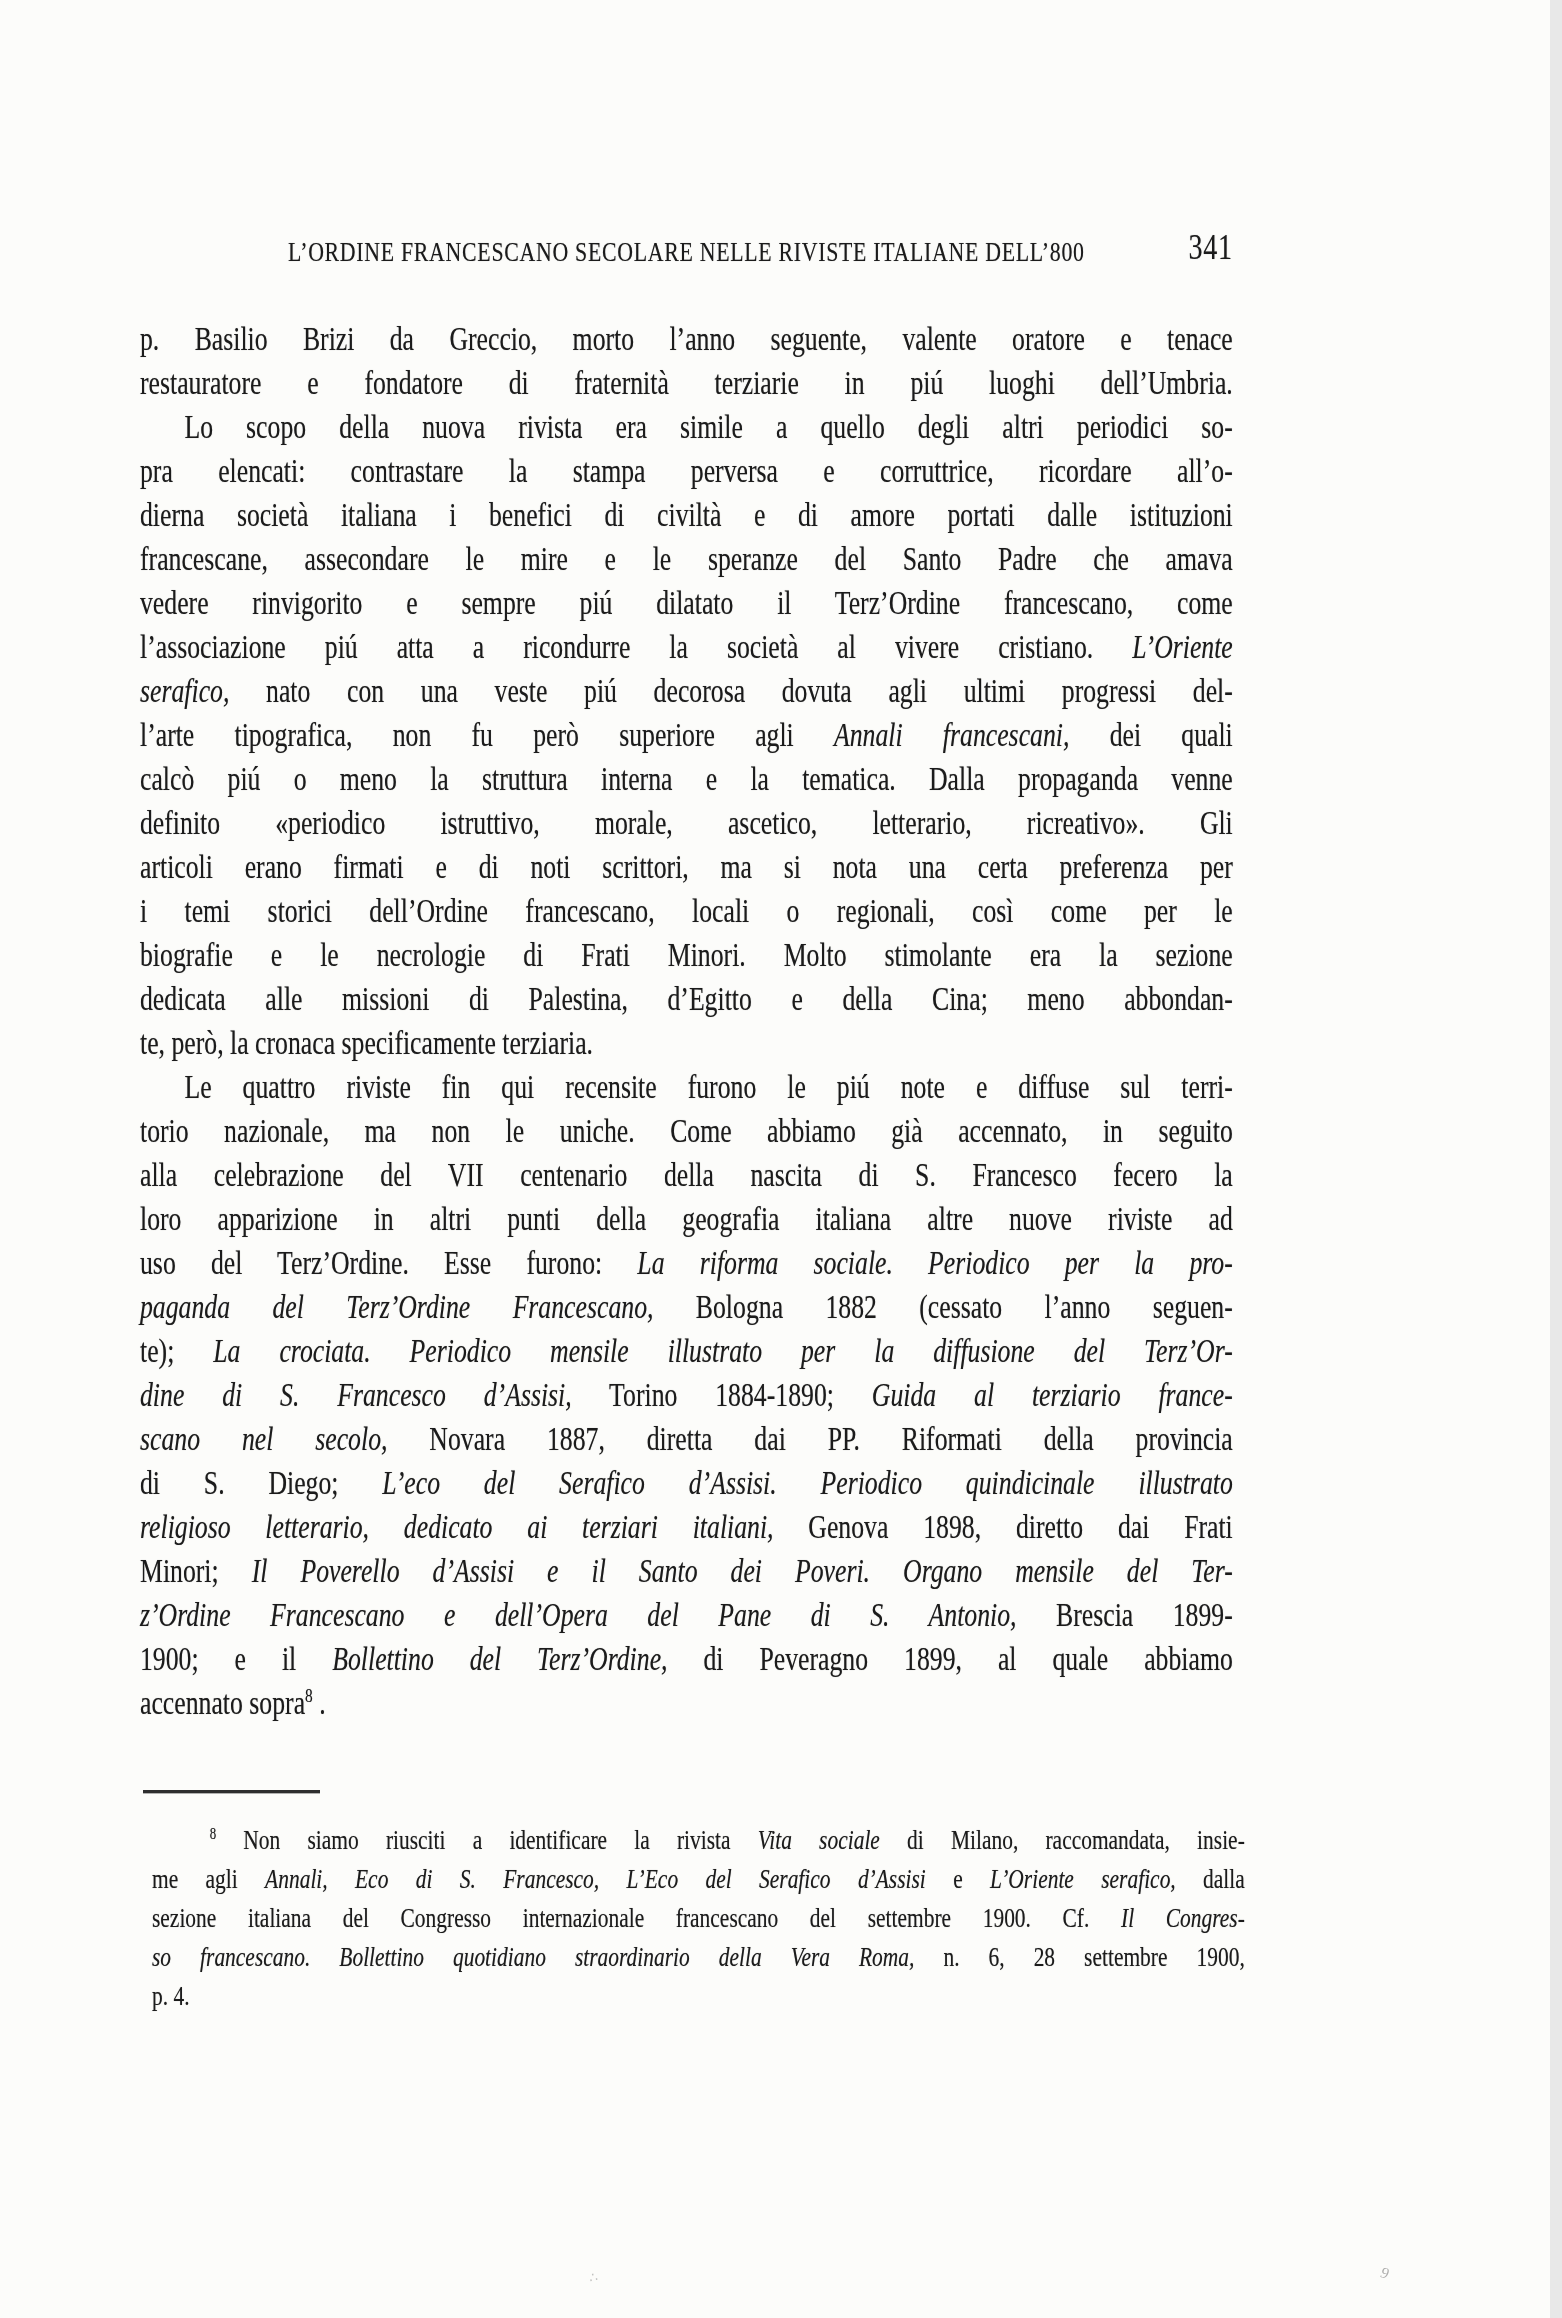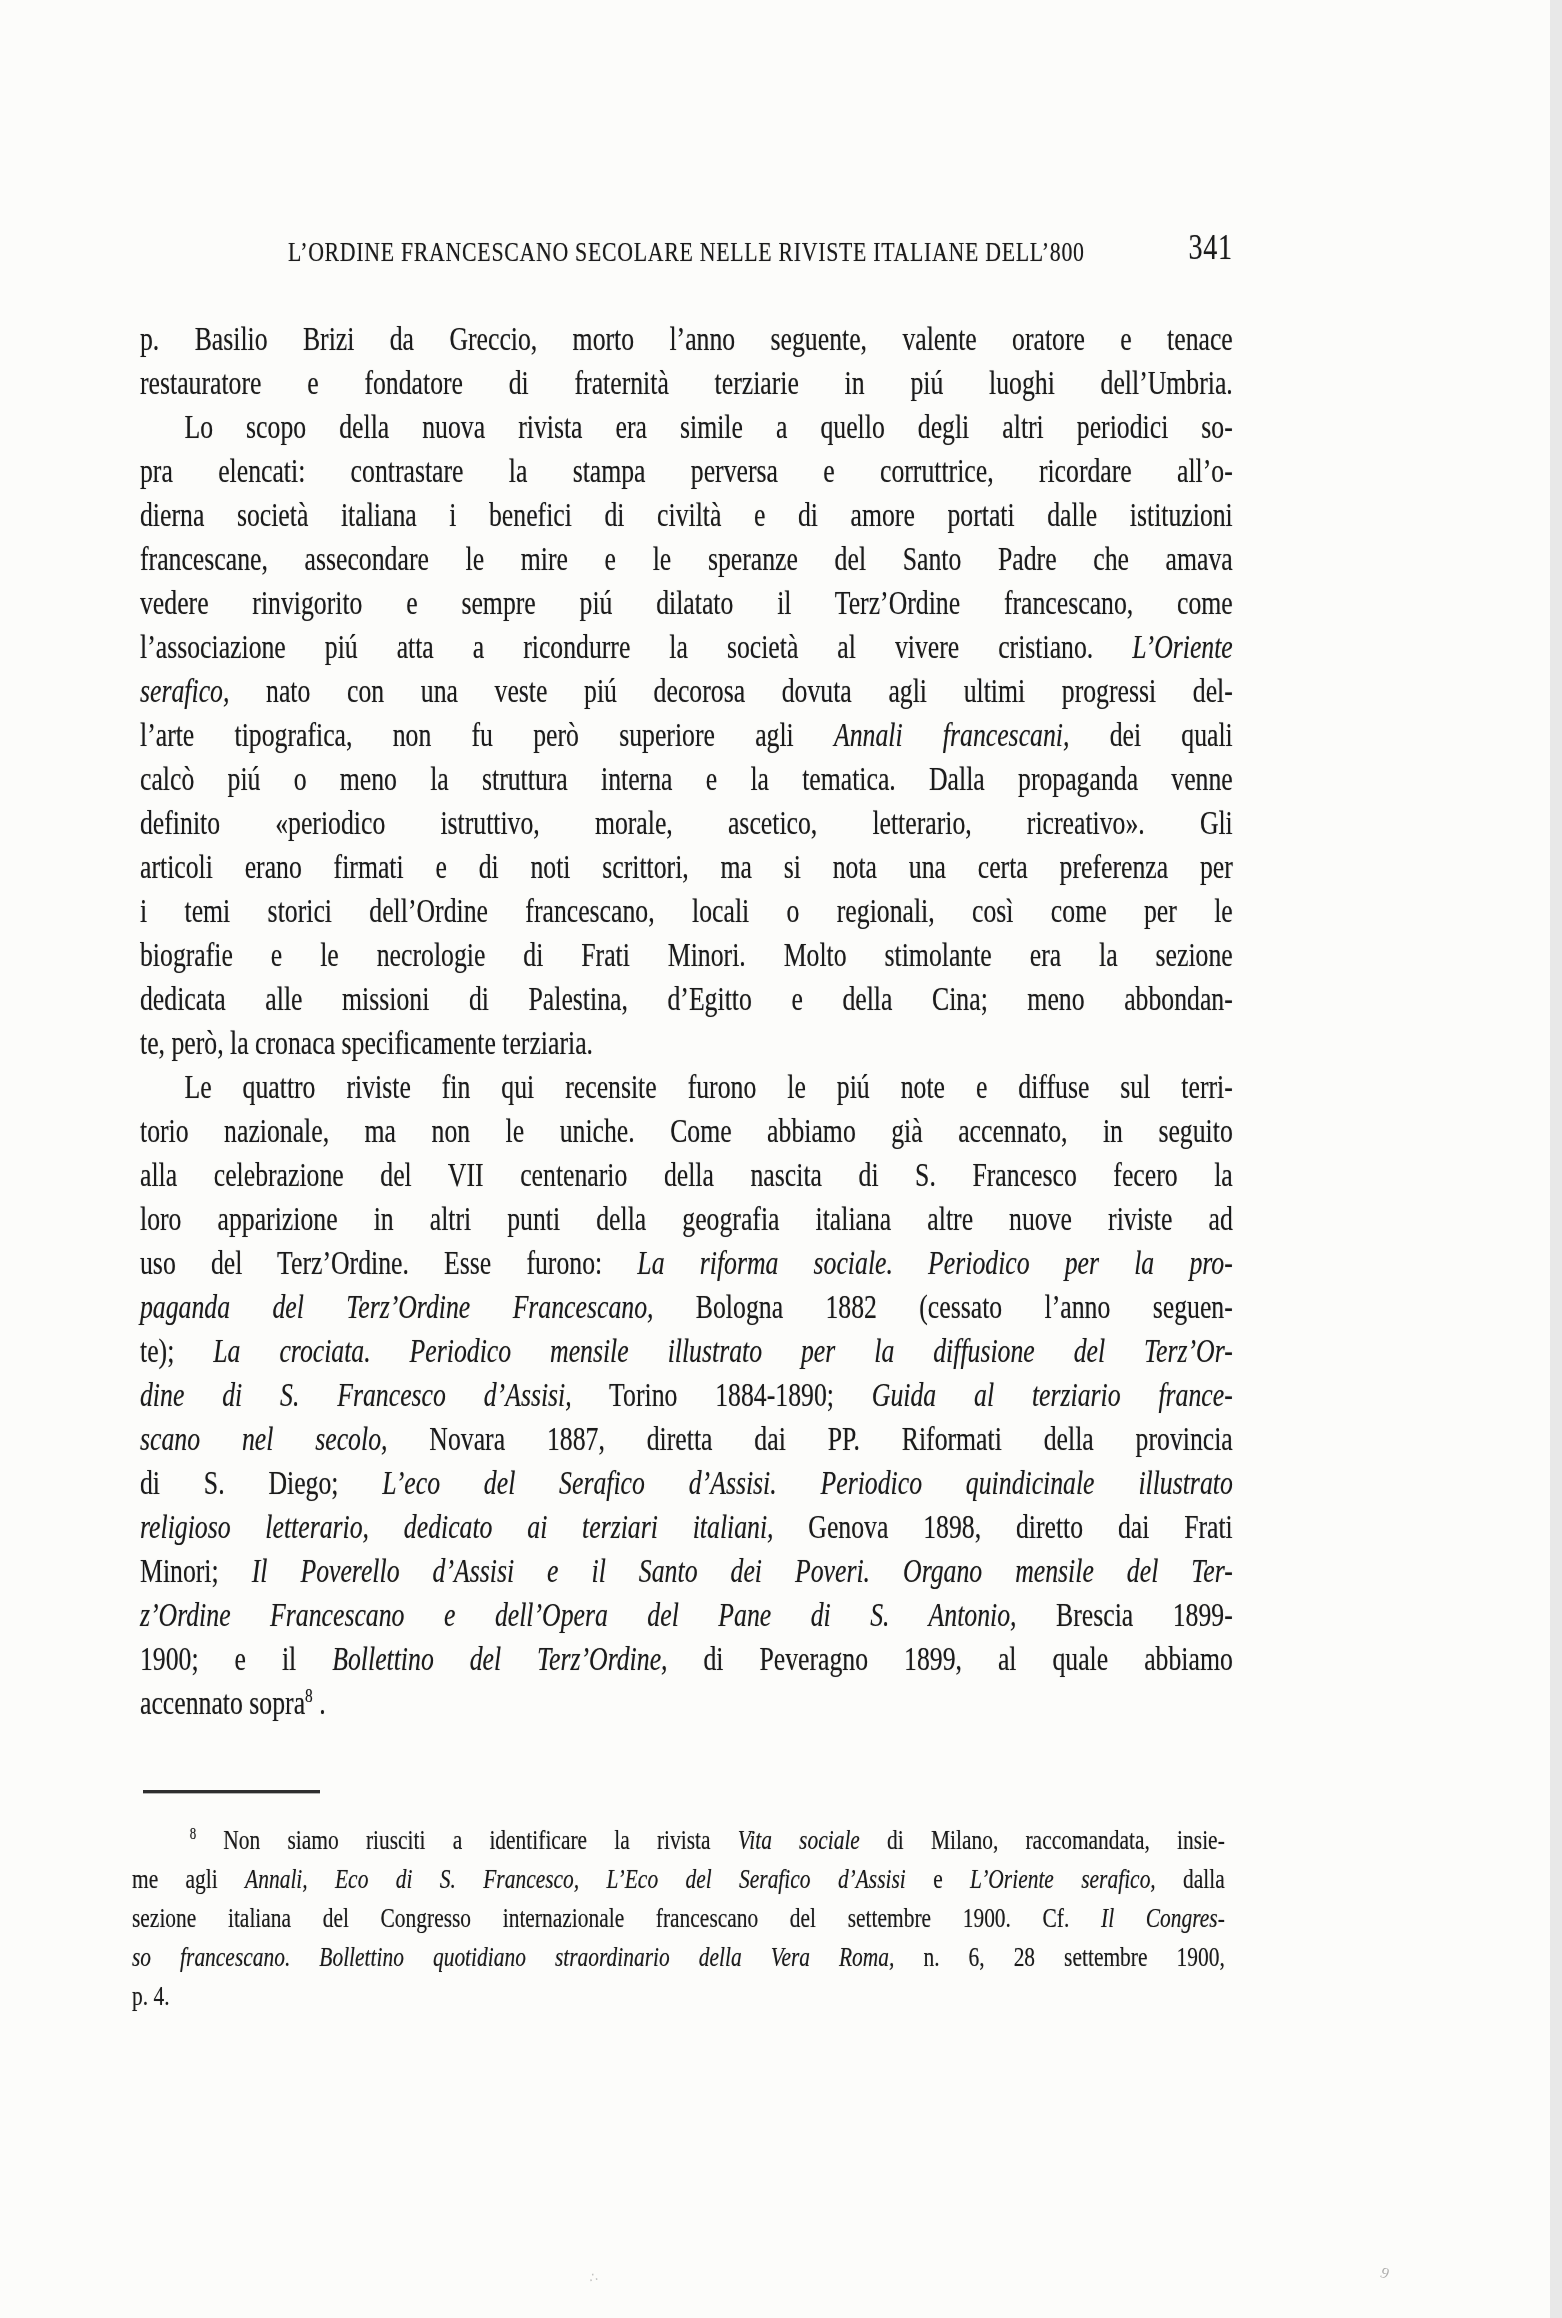--- a/index.html
+++ b/index.html
@@ -69,21 +69,21 @@
     position: absolute;
     left: 143px;
     top: 1790px;
     width: 177px;
     height: 2.6px;
     background: #2e2e2e;
     box-shadow: 0 0.9px 0 rgba(46,46,46,0.4);
   }
   .footnote-text {
     position: absolute;
-    left: 132px;
+    left: 152px;
     top: 1820px;
   }
   .footnote-text .tline {
     font-size: 27.5px;
     line-height: 39px;
     height: 39px;
   }
   .footnote-text .tline.ind { text-indent: 74px; }
 
   

